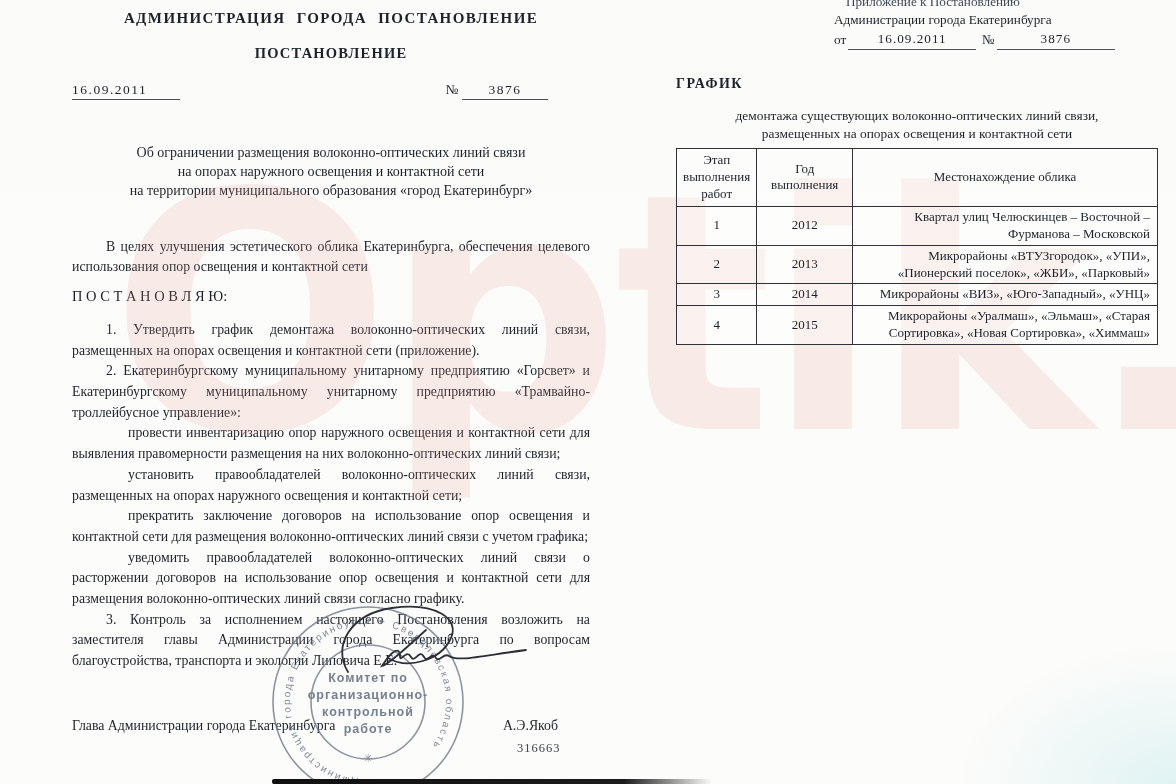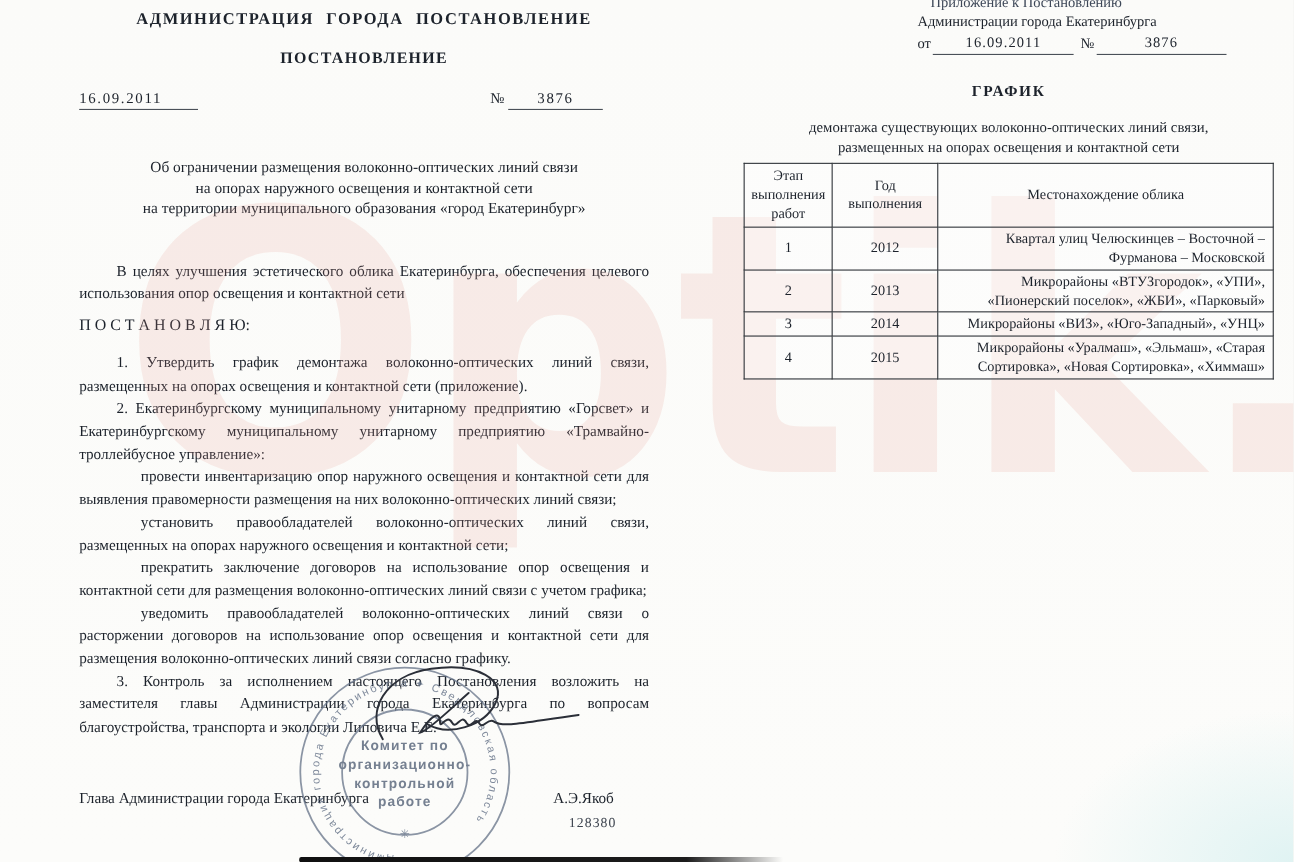--- a/index.html
+++ b/index.html
@@ -47,21 +47,21 @@
 
   
   .appendix { margin-left:auto; margin-right:24px; width:300px; font-size:13.2px; line-height:1.35; }
   .appendix-clip { height:11px; overflow:hidden; position:relative; color:#3e4858; }
   .appendix-clip > span { position:absolute; left:12px; top:-7px; white-space:nowrap; }
   .appendix-ref { display:flex; align-items:center; margin-top:1px; }
   .appendix-ref .u { border-bottom:1px solid #4a5058; text-align:center; letter-spacing:1px; padding-bottom:1px; }
   .u.date-u { min-width:128px; margin-left:2px; }
   .u.num-u  { min-width:118px; margin-left:2px; }
   .num-sign { margin-left:6px; }
-  .graph-heading { text-align:center; font-weight:bold; font-size:14px; letter-spacing:1.5px; margin-top:26px; }
+  .graph-heading { font-weight:bold; font-size:14px; letter-spacing:1.5px; margin-top:26px; }
   .graph-sub { text-align:center; font-size:13.4px; line-height:1.4; margin-top:15px; }
 
   table.schedule { border-collapse:collapse; margin-top:4px; width:482px; background:rgba(255,255,255,.35); position:relative; z-index:6; }
   .schedule th, .schedule td { border:1px solid #2e3338; font-weight:normal; font-size:13px; line-height:1.3;text-align:right; }
   .schedule th { text-align:center; vertical-align:middle; padding:3px 6px; height:46px; }
   .schedule td { padding:2px 7px; }
   .schedule td.c { text-align:center; vertical-align:middle; }
   .schedule col.col-stage { width:80px; }
   .schedule col.col-year  { width:96px; }
   .schedule col.col-loc   { width:306px; }
@@ -107,21 +107,21 @@
         <p class="para p2">прекратить заключение договоров на использование опор освещения и контактной сети для размещения волоконно-оптических линий связи с учетом графика;</p>
         <p class="para p2">уведомить правообладателей волоконно-оптических линий связи о расторжении договоров на использование опор освещения и контактной сети для размещения волоконно-оптических линий связи согласно графику.</p>
         <p class="para p1">3. Контроль за исполнением настоящего Постановления возложить на заместителя главы Администрации города Екатеринбурга по вопросам благоустройства, транспорта и экологии Липовича Е.Е.</p>
       </div>
 
     <div class="sig-row">
       <span>Глава Администрации города Екатеринбурга</span>
       <span class="sig-name">А.Э.Якоб</span>
     </div>
 
-    <div class="doc-code">128380</div>
+    <div class="doc-code">316663</div>
 
     <svg class="stamp" width="200" height="200" viewBox="0 0 200 200">
       <g stroke="#68758a" fill="none" stroke-width="1.6" opacity="0.9">
         <circle cx="100" cy="100" r="95"></circle>
         <circle cx="100" cy="100" r="57"></circle>
       </g>
       <defs>
         <path id="ringPath" d="M 100,178 A 78,78 0 1 1 100.01,178"></path>
       </defs>
       <text font-size="10" fill="#68758a" font-family="Liberation Sans, sans-serif" letter-spacing="2">

